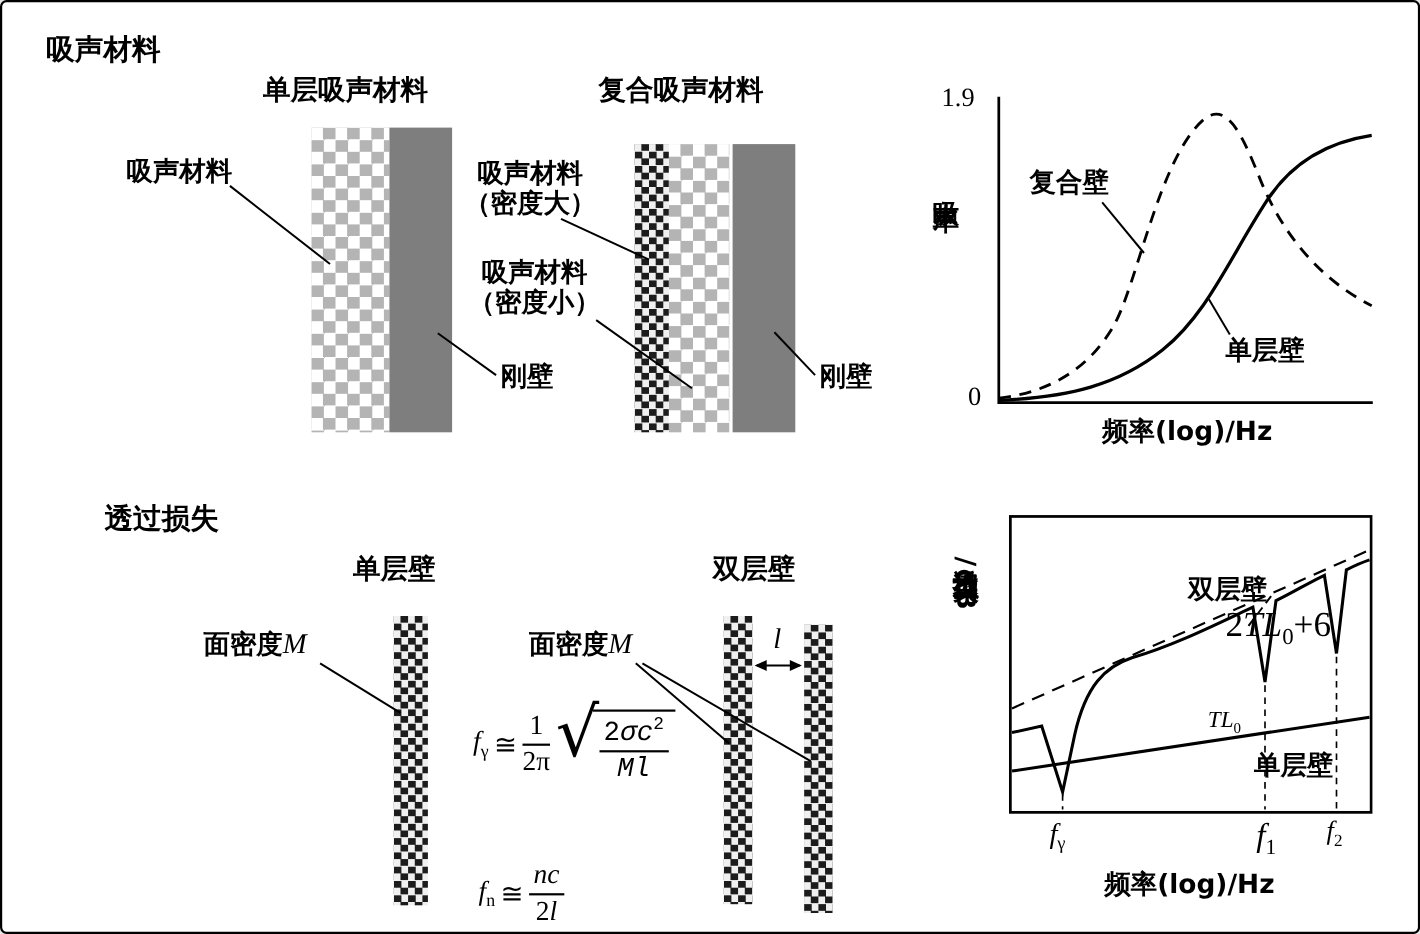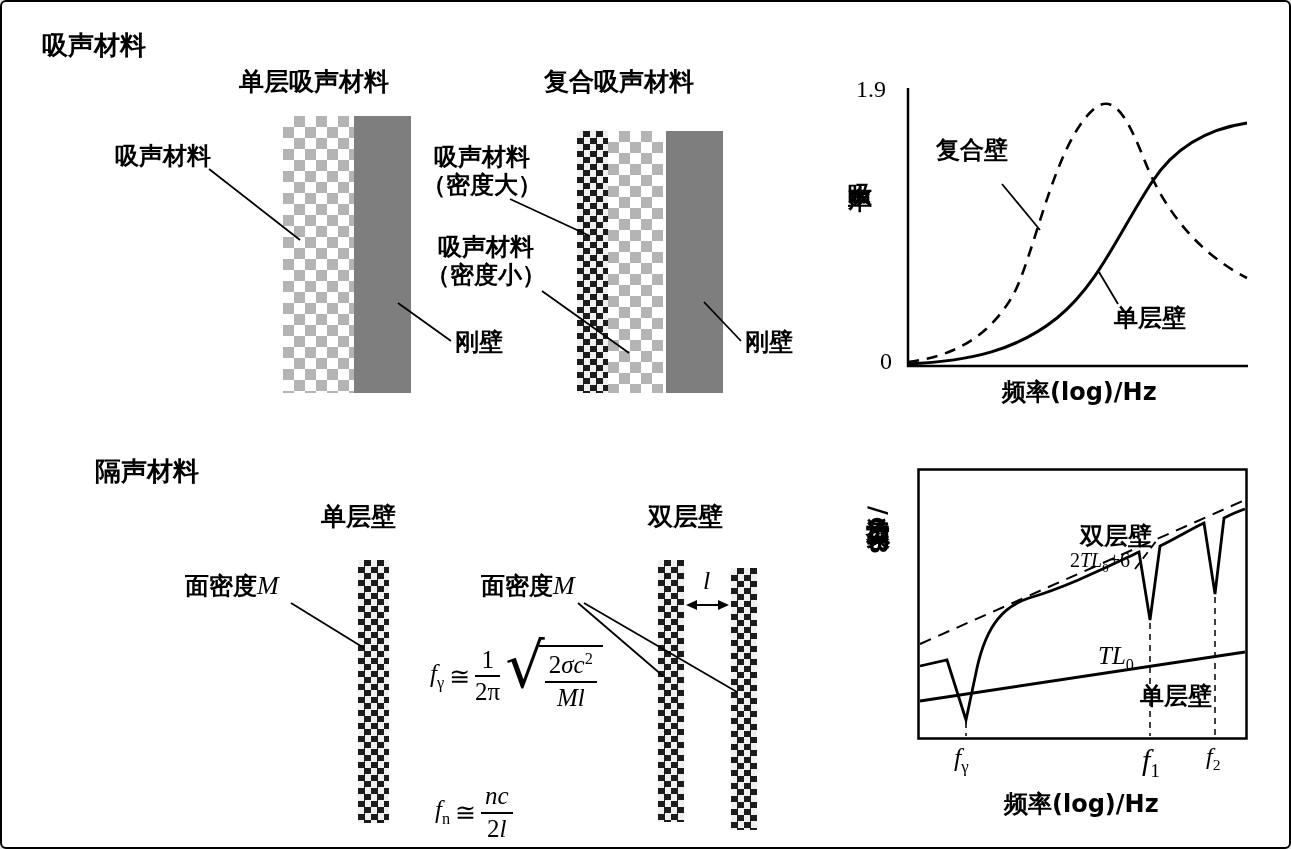--- a/index.html
+++ b/index.html
@@ -9,30 +9,30 @@
   .title{font-size:26px;}
   .heading{font-size:25px;}
   .serifnum{position:absolute;font-family:"Liberation Serif",serif;font-size:24px;white-space:nowrap;z-index:6;}
   .vtext{position:absolute;writing-mode:vertical-rl;text-orientation:mixed;font-family:"DejaVu Sans",sans-serif;font-weight:700;font-size:24px;letter-spacing:2px;z-index:6;}
   .checker-light{position:absolute;background:repeating-conic-gradient(#b4b4b4 0% 25%, #ffffff 0% 50%) 0 0/22px 22px;z-index:1;}
   .checker-dark{position:absolute;background:repeating-conic-gradient(#1c1c1c 0% 25%, #f0f0f0 0% 50%) 0 0/13px 13px;z-index:2;}
   .graywall{position:absolute;background:#7e7e7e;z-index:1;}
   .overlay{position:absolute;left:0;top:0;z-index:4;pointer-events:none;}
   .chart{position:absolute;z-index:3;}
   .formula{position:absolute;font-family:"Liberation Serif",serif;font-size:25px;display:flex;align-items:center;gap:5px;white-space:nowrap;z-index:6;}
-  .formula-inline{position:absolute;font-family:"Liberation Serif",serif;font-size:25px;white-space:nowrap;z-index:6;}
+  .formula-inline{position:absolute;font-family:"Liberation Serif",serif;font-size:21px;white-space:nowrap;z-index:6;}
   .formula i,.formula-inline i{font-style:italic;font-weight:400;}
   sub{font-size:0.65em;}
   sup{font-size:0.65em;}
   .frac{display:inline-flex;flex-direction:column;text-align:center;line-height:1.15;vertical-align:middle;}
   .frac .fnum{border-bottom:2px solid #000;padding:0 4px 1px;}
   .frac .fden{padding-top:1px;}
   .sqrt{display:inline-flex;align-items:flex-start;}
   .sqrt .rad{font-size:62px;line-height:0.85;margin-right:-6px;font-family:"DejaVu Sans",sans-serif;font-weight:400;}
-  .sqrt .bod{border-top:2.5px solid #000;margin-top:5px;padding:3px 6px 0;}
+  .sqrt .bod{border-top:2.5px solid #000;margin-top:5px;padding:3px 6px 0;font-family:Liberation Mono, monospace;}
   .serif-it{font-family:"Liberation Serif",serif;font-style:italic;font-weight:400;font-size:26px;}
 </style>
 </head>
 <body>
 
 <div class="page">
 
   <div class="zh title" style="left:40px;top:26px">吸声材料</div>
 
   <div class="zh heading" style="left:237px;top:63px">单层吸声材料</div>
@@ -52,32 +52,32 @@
   <div class="zh" style="left:436px;top:229px">吸声材料</div>
   <div class="zh" style="left:424px;top:257px">（密度小）</div>
 
   <div class="zh" style="left:453px;top:324px">刚壁</div>
   <div class="zh" style="left:743px;top:324px">刚壁</div>
 
   <div class="serifnum" style="left:854px;top:74px">1.9</div>
   <div class="serifnum" style="left:878px;top:346px">0</div>
   <div class="vtext" style="left:842px;top:162px">吸声率</div>
   <div class="zh" style="left:1000px;top:374px">频率(log)/Hz</div>
-  <div class="zh" style="left:934px;top:132px">复合壁</div>
+  <div class="zh" style="left:934px;top:148px">复合壁</div>
   <div class="zh" style="left:1112px;top:300px">单层壁</div>
 
   <svg class="chart" style="left:900px;top:80px" width="350" height="290" viewBox="0 0 350 290">
     <path d="M 6 6 L 6 284 L 346 284" fill="none" stroke="#000" stroke-width="2.5"></path>
     <path d="M 6 282 C 70 279, 115 268, 155 236 C 196 203, 216 152, 250 100 C 276 60, 312 46, 345 41" fill="none" stroke="#000" stroke-width="3"></path>
     <path d="M 6 280 C 55 274, 88 252, 110 215 C 132 177, 152 60, 193 26 C 214 10, 228 42, 244 82 C 262 126, 294 170, 345 196" fill="none" stroke="#000" stroke-width="2.6" stroke-dasharray="11 8"></path>
     <line x1="100" y1="102" x2="138" y2="148" stroke="#000" stroke-width="1.8"></line>
     <line x1="197" y1="190" x2="216" y2="222" stroke="#000" stroke-width="1.8"></line>
   </svg>
 
-  <div class="zh title" style="left:93px;top:452px">隔声材料</div>
+  <div class="zh title" style="left:93px;top:452px">透过损失</div>
 
   <div class="zh heading" style="left:319px;top:498px">单层壁</div>
   <div class="zh heading" style="left:646px;top:498px">双层壁</div>
 
   <div class="checker-dark" style="left:356px;top:558px;width:31px;height:263px"></div>
   <div class="checker-dark" style="left:656px;top:558px;width:26px;height:262px"></div>
   <div class="checker-dark" style="left:729px;top:566px;width:26px;height:262px"></div>
 
   <div class="zh" style="left:183px;top:568px"><span>面密度</span><i class="serif-it">M</i></div>
 
@@ -108,21 +108,21 @@
     <span><i>f</i><sub>n</sub></span>
     <span>≅</span>
     <span class="frac">
       <span class="fnum"><i>nc</i></span>
       <span class="fden"><span>2</span><i>l</i></span>
     </span>
   </div>
 
   <div class="vtext" style="left:860px;top:496px">透过损失/dB</div>
   <div class="zh" style="left:1078px;top:518px">双层壁</div>
-  <div class="formula-inline" style="left:1068px;top:547px;font-size:20px"><span>2</span><i>TL</i><sub>0</sub><span>+6</span></div>
+  <div class="formula-inline" style="left:1112px;top:547px;font-size:32px"><span>2</span><i>TL</i><sub>0</sub><span>+6</span></div>
   <div class="formula-inline" style="left:1096px;top:640px"><i>TL</i><sub>0</sub></div>
   <div class="zh" style="left:1138px;top:678px">单层壁</div>
 
   <div class="formula-inline" style="left:952px;top:741px;font-size:26px"><i>f</i><sub>γ</sub></div>
   <div class="formula-inline" style="left:1140px;top:741px;font-size:30px"><i>f</i><sub>1</sub></div>
   <div class="formula-inline" style="left:1204px;top:741px;font-size:24px"><i>f</i><sub>2</sub></div>
 
   <div class="zh" style="left:1002px;top:786px">频率(log)/Hz</div>
 
   <svg class="chart" style="left:915px;top:466px" width="331" height="272" viewBox="0 0 331 272">

